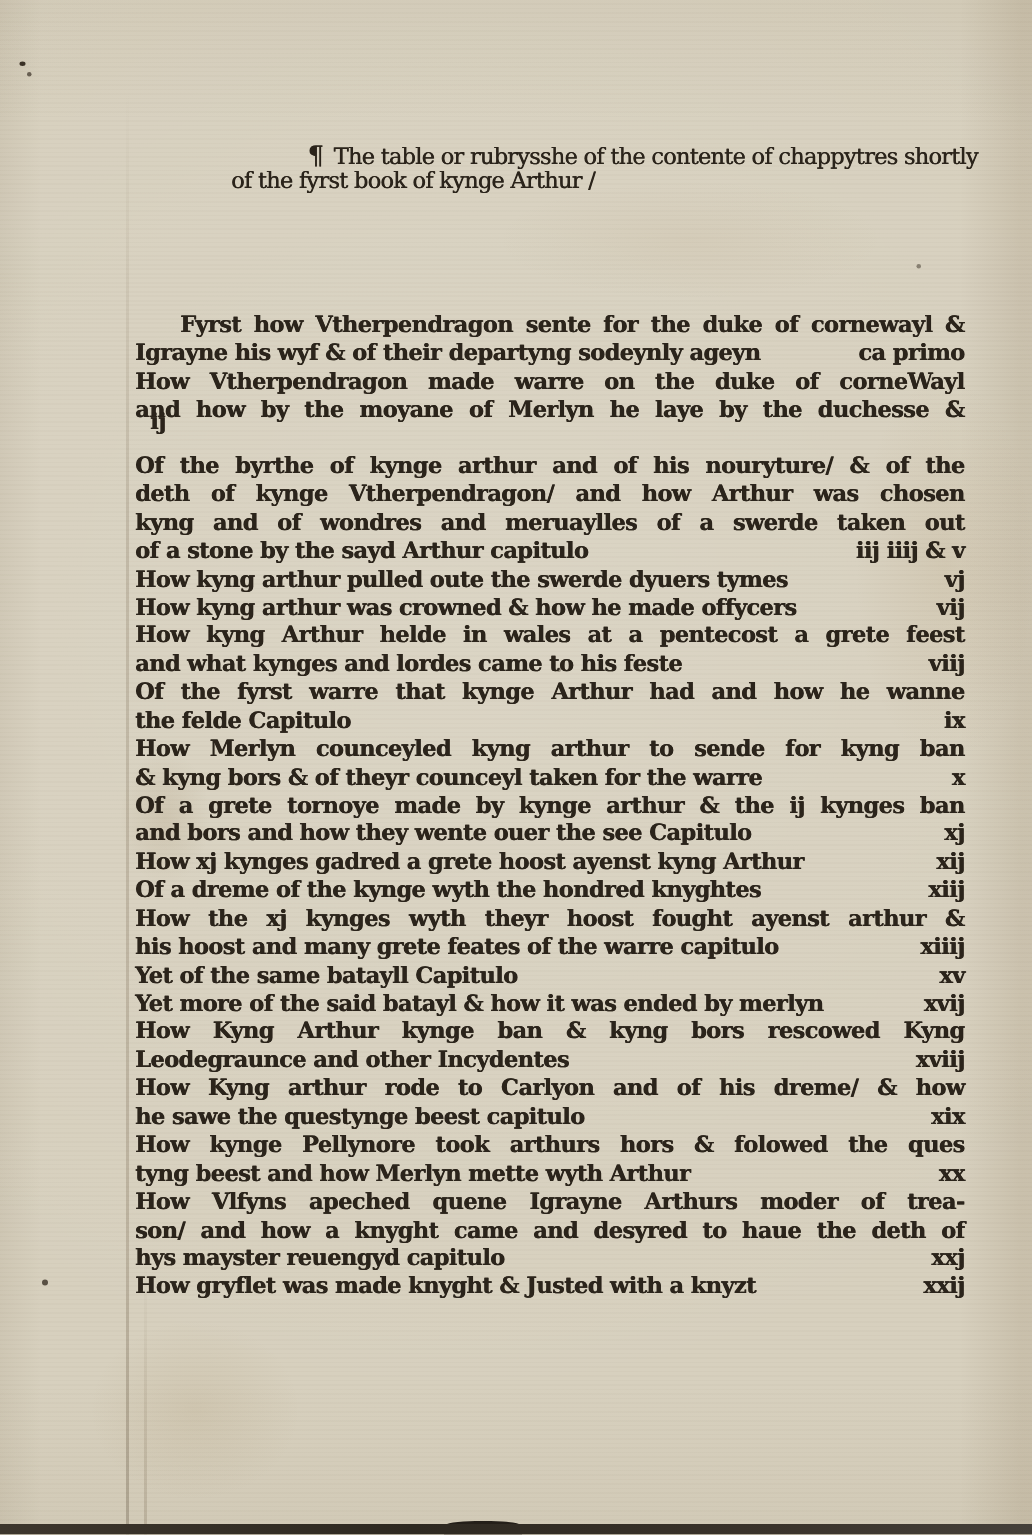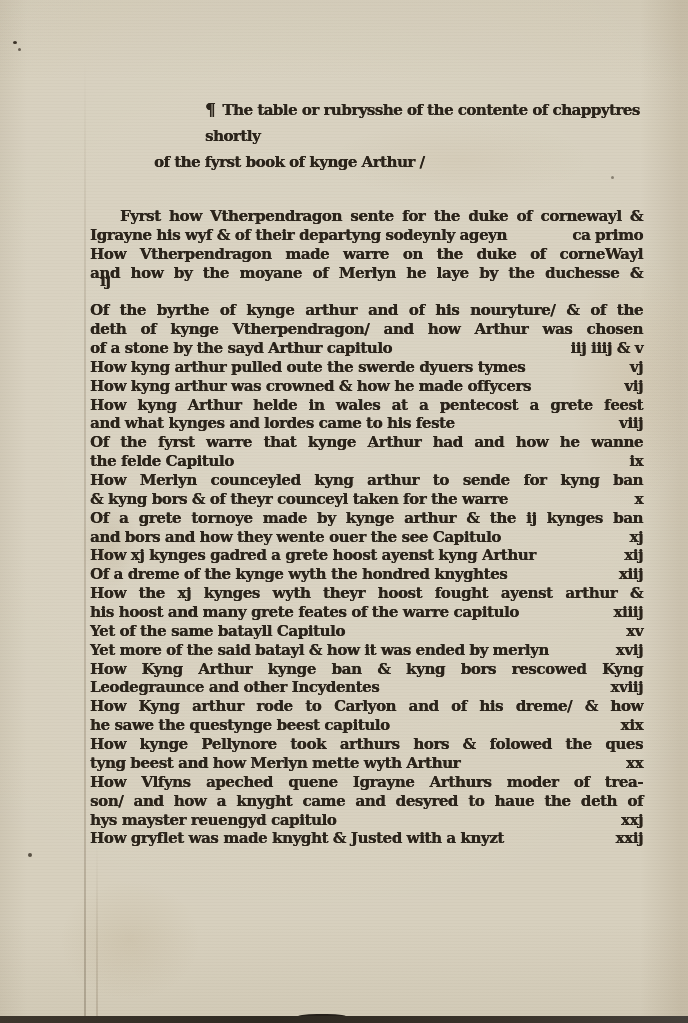--- a/index.html
+++ b/index.html
@@ -38,21 +38,21 @@
   .sp2{left:18px;top:48px;width:3px;height:3px;opacity:.7;}
   .sp3{left:28px;top:853px;width:4px;height:4px;opacity:.8;}
   .sp4{left:611px;top:176px;width:3px;height:3px;opacity:.5;}
   .sp5{left:371px;top:445px;width:3px;height:3px;opacity:.4;}
   
   .bottom-strip{position:absolute;left:0;bottom:0;width:688px;height:7px;
     background:linear-gradient(90deg,#3d362d,#2e2921 40%,#3a332b 75%,#45403a);}
   .bottom-blob{position:absolute;left:296px;bottom:0;width:52px;height:9px;border-radius:40% 40% 0 0;background:#241f19;}
 
   .heading{position:absolute;left:154px;top:96px;width:500px;
-    font-weight:bold;font-size:15px;line-height:26px;letter-spacing:-0.5px;
+    font-weight:normal;font-size:15px;line-height:16px;letter-spacing:-0.5px;
     text-shadow:0.3px 0 0 currentColor;}
   .heading .h1{padding-left:51px;}
   .pilcrow{font-size:17px;padding-right:7px;}
 
   .toc{position:absolute;left:90px;top:160px;width:553px;}
   .toc-line{height:18.86px;display:flex;justify-content:space-between;align-items:baseline;
     font-weight:bold;font-size:15px;line-height:18.86px;letter-spacing:-0.4px;white-space:nowrap;
     text-shadow:0.3px 0 0 currentColor;}
   .toc-line .txt{overflow:visible;margin-top:47px;}
   .toc-line.full .txt{flex:1 1 auto;white-space:normal;text-align:justify;text-align-last:justify;}
@@ -95,20 +95,23 @@
     </div>
     <div class="toc-line">
       <span class="num">ij</span>
     </div>
     <div class="toc-line full">
       <span class="txt">Of the byrthe of kynge arthur and of his nouryture/ &amp; of the</span>
     </div>
     <div class="toc-line full">
       <span class="txt">deth of kynge Vtherpendragon/ and how Arthur was chosen</span>
     </div>
+    <div class="toc-line full">
+      <span class="txt">kyng and of wondres and meruaylles of a swerde taken out</span>
+    </div>
     <div class="toc-line">
       <span class="txt">of a stone by the sayd Arthur capitulo</span>
       <span class="num">iij iiij &amp; v</span>
     </div>
     <div class="toc-line">
       <span class="txt">How kyng arthur pulled oute the swerde dyuers tymes</span>
       <span class="num">vj</span>
     </div>
     <div class="toc-line">
       <span class="txt">How kyng arthur was crowned &amp; how he made offycers</span>

